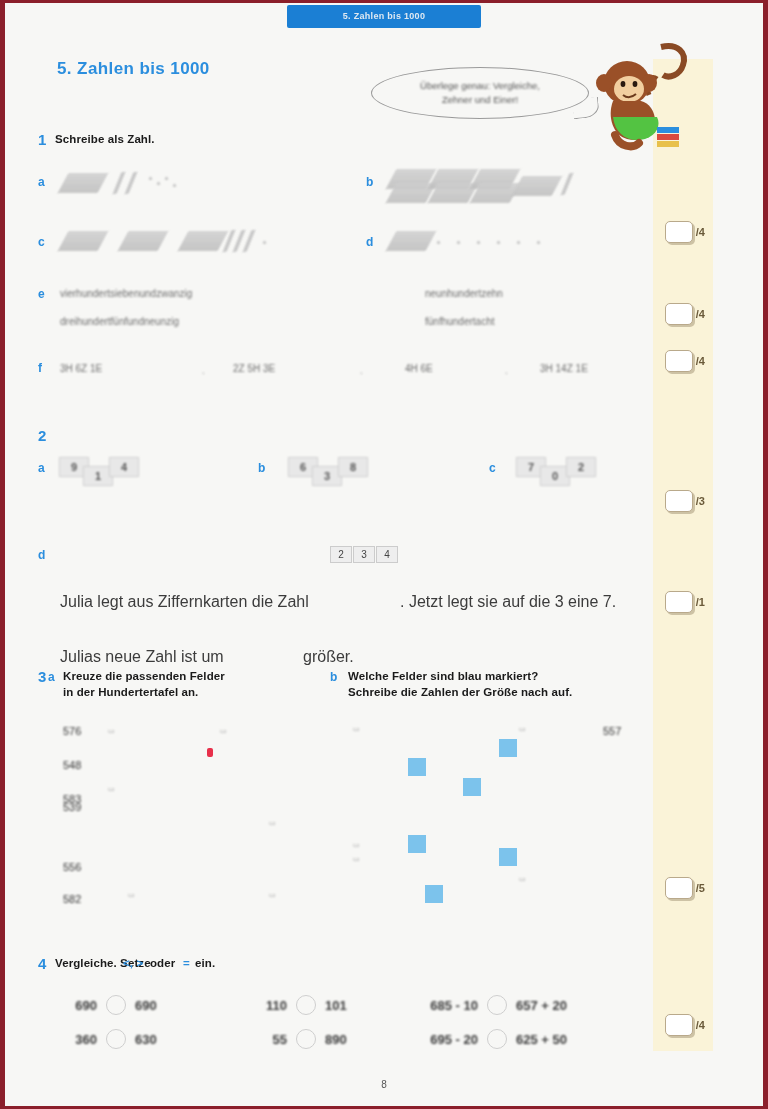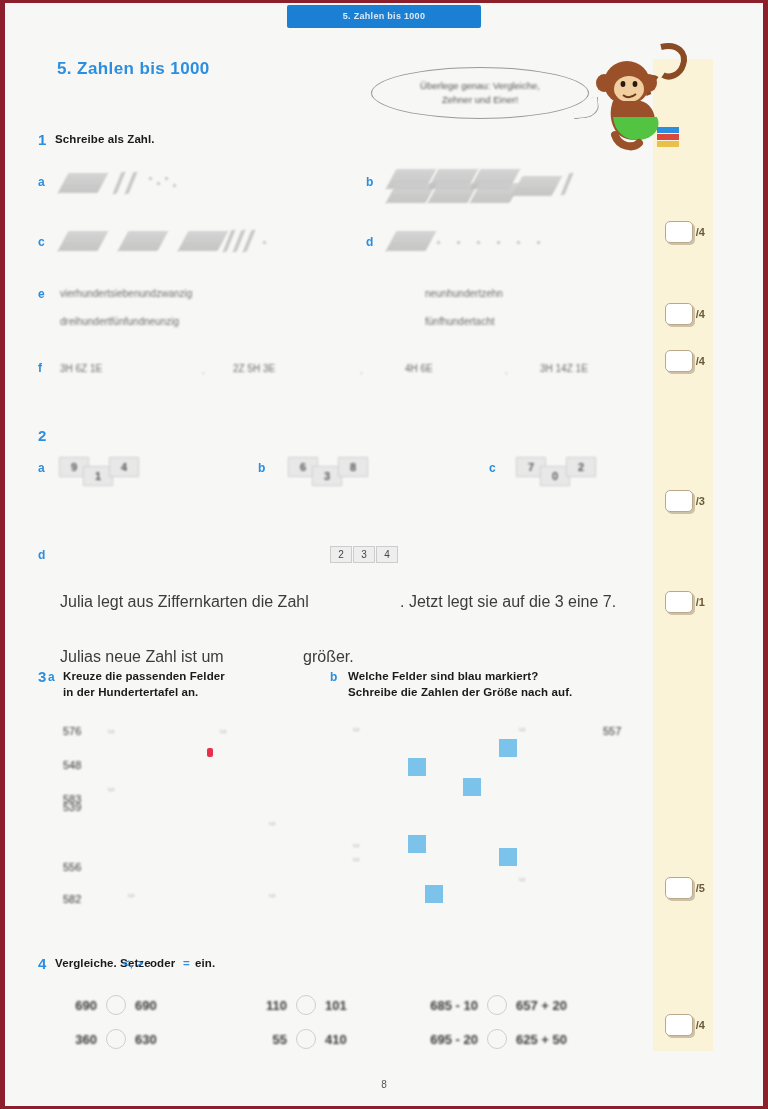--- a/index.html
+++ b/index.html
@@ -403,21 +403,21 @@
     </div>
 
     <div class="cmp" style="left:248px; top:992px">
       <div class="val">110</div>
       <div class="circle"></div>
       <div class="val r">101</div>
     </div>
     <div class="cmp" style="left:248px; top:1026px">
       <div class="val">55</div>
       <div class="circle"></div>
-      <div class="val r">410</div>
+      <div class="val r">890</div>
     </div>
 
     <div class="cmp" style="left:415px; top:992px">
       <div class="val" style="min-width:58px">685 - 10</div>
       <div class="circle"></div>
       <div class="val r">657 + 20</div>
     </div>
     <div class="cmp" style="left:415px; top:1026px">
       <div class="val" style="min-width:58px">695 - 20</div>
       <div class="circle"></div>

